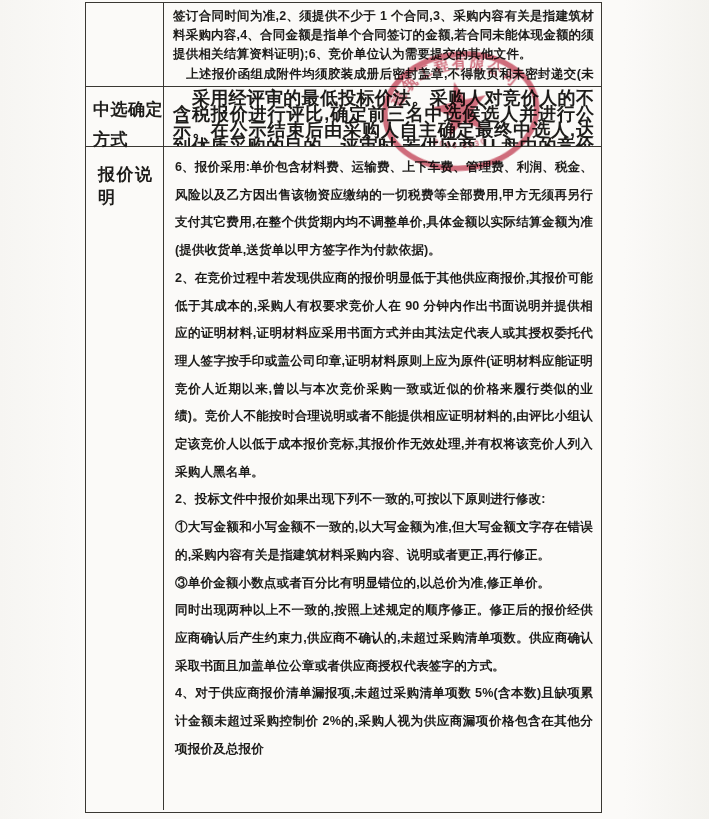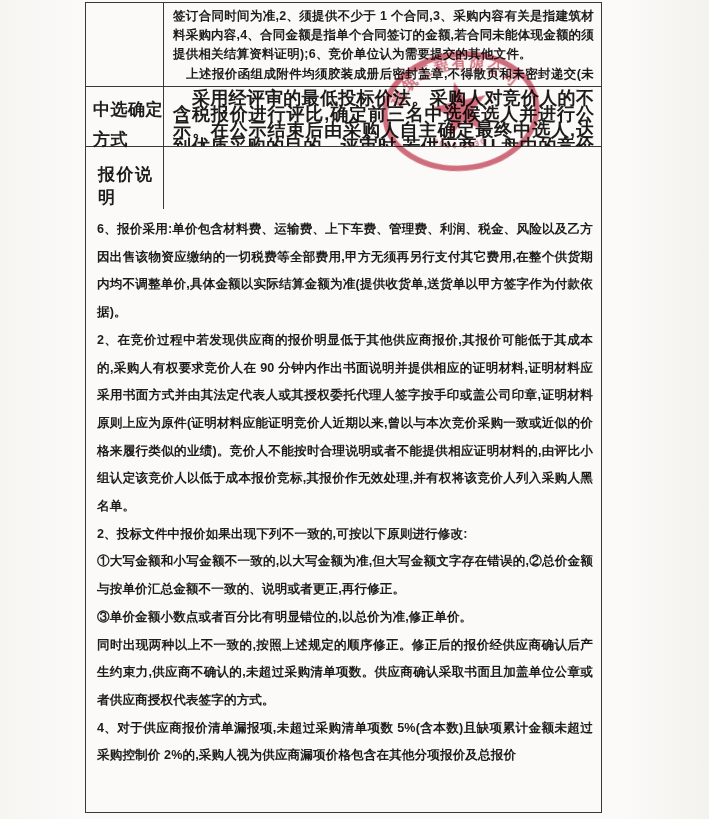--- a/index.html
+++ b/index.html
@@ -44,21 +44,21 @@
   }
   
   #row-2{height:60px;}
   #row-2 .label-cell{padding:8px 0 0 7px;line-height:30px;letter-spacing:.5px;}
   #row-2 .text-cell{
     padding:3px 7px 0 9px;
     font-size:18px;line-height:16px;
     font-weight:700;letter-spacing:.1px;
   }
   
-  #row-3{height:663px;flex-direction:column;}
+  #row-3{height:663px;}
   #row-3 .label-cell{padding:16px 0 0 12px;letter-spacing:1.5px;}
   #row-3 .text-cell{
     padding:7px 8px 0 11px;
     font-size:12.6px;line-height:27.7px;
     font-weight:600;letter-spacing:.1px;
   }
 
   
   #stamp{
     position:absolute;left:372px;top:40px;
@@ -91,21 +91,21 @@
         <p class="indent">采用经评审的最低投标价法。采购人对竞价人的不含税报价进行评比,确定前三名中选候选人并进行公示。在公示结束后由采购人自主确定最终中选人,达到优质采购的目的。评审时,若供应商 U 盘中的竞价文件电子版与纸质竞价文件不一致时,按照供应商提交的纸质竞价文件进行评比。</p>
       </div>
     </div>
 
     <div class="t-row" id="row-3">
       <div class="label-cell">报价说明</div>
       <div class="text-cell">
         <p>6、报价采用:单价包含材料费、运输费、上下车费、管理费、利润、税金、风险以及乙方因出售该物资应缴纳的一切税费等全部费用,甲方无须再另行支付其它费用,在整个供货期内均不调整单价,具体金额以实际结算金额为准(提供收货单,送货单以甲方签字作为付款依据)。</p>
         <p>2、在竞价过程中若发现供应商的报价明显低于其他供应商报价,其报价可能低于其成本的,采购人有权要求竞价人在 90 分钟内作出书面说明并提供相应的证明材料,证明材料应采用书面方式并由其法定代表人或其授权委托代理人签字按手印或盖公司印章,证明材料原则上应为原件(证明材料应能证明竞价人近期以来,曾以与本次竞价采购一致或近似的价格来履行类似的业绩)。竞价人不能按时合理说明或者不能提供相应证明材料的,由评比小组认定该竞价人以低于成本报价竞标,其报价作无效处理,并有权将该竞价人列入采购人黑名单。</p>
         <p>2、投标文件中报价如果出现下列不一致的,可按以下原则进行修改:</p>
-        <p>①大写金额和小写金额不一致的,以大写金额为准,但大写金额文字存在错误的,②总价金额与按单价汇总金额不一致的、说明或者更正,再行修正。</p>
+        <p>①大写金额和小写金额不一致的,以大写金额为准,但大写金额文字存在错误的,采购内容有关是指建筑材料采购内容、说明或者更正,再行修正。</p>
         <p>③单价金额小数点或者百分比有明显错位的,以总价为准,修正单价。</p>
         <p>同时出现两种以上不一致的,按照上述规定的顺序修正。修正后的报价经供应商确认后产生约束力,供应商不确认的,未超过采购清单项数。供应商确认采取书面且加盖单位公章或者供应商授权代表签字的方式。</p>
         <p>4、对于供应商报价清单漏报项,未超过采购清单项数 5%(含本数)且缺项累计金额未超过采购控制价 2%的,采购人视为供应商漏项价格包含在其他分项报价及总报价</p>
       </div>
     </div>
 
   </div>
 
   <svg id="stamp" viewBox="0 0 182 146" xmlns="http://www.w3.org/2000/svg">
     <defs>

